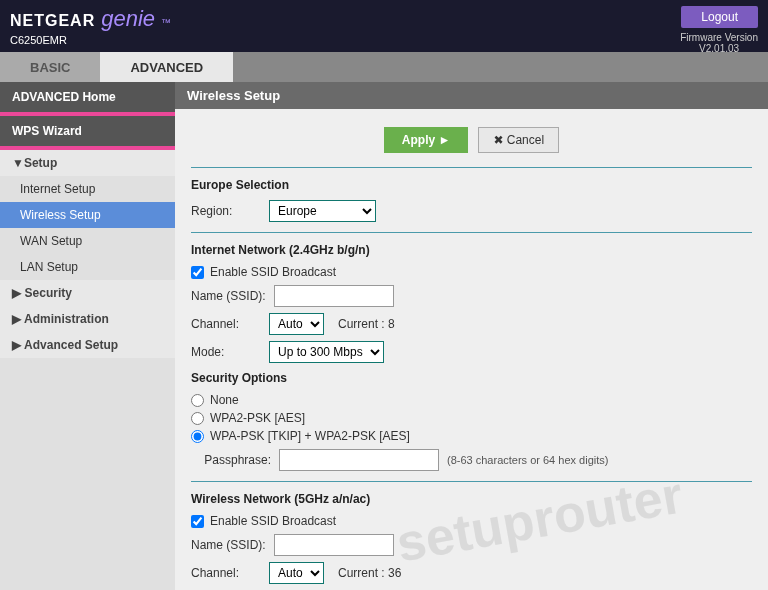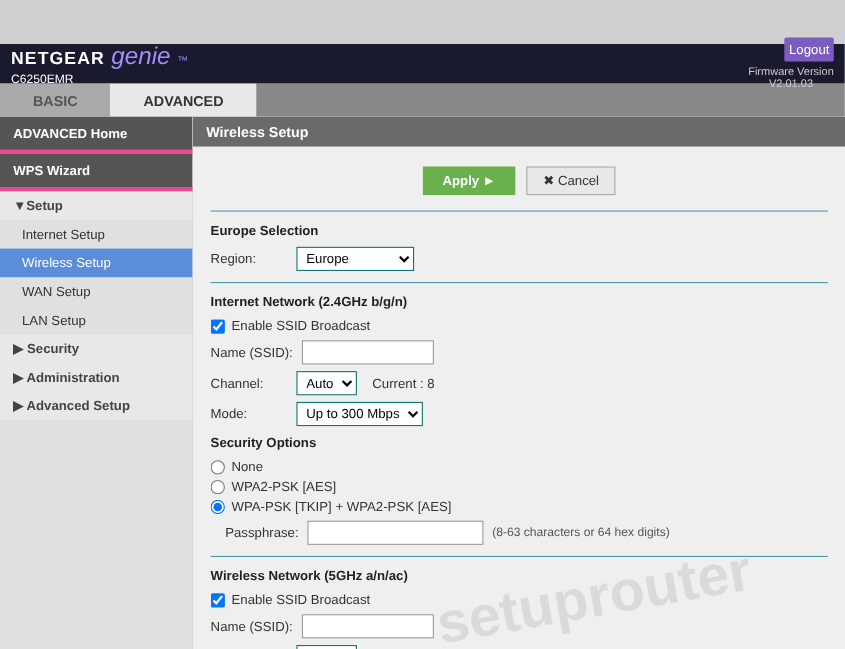--- a/index.html
+++ b/index.html
@@ -2,25 +2,24 @@
 <html><head>
   <meta charset="utf-8">
   <style>
     * { box-sizing: border-box; margin: 0; padding: 0; }
     body { font-family: Arial, sans-serif; font-size: 12px; background: #d0d0d0; }
 
     
     .header {
       background: #1a1a2e;
       display: flex;
-      align-items: center;
+      align-items: flex-start;
       justify-content: space-between;
       padding: 6px 10px;
-      height: 36px;
-      margin-top: 40px;
+      height: 52px;
     }
     .header-logo {
       display: flex;
       align-items: baseline;
       gap: 6px;
     }
     .logo-netgear {
       color: white;
       font-size: 16px;
       font-weight: 900;
@@ -32,21 +31,21 @@
       font-style: italic;
       font-weight: 300;
     }
     .logo-tm { color: #a78bfa; font-size: 10px; }
     .header-model { color: white; font-size: 11px; margin-top: 2px; }
     .header-right { text-align: right; }
     .logout-btn {
       background: #7c5cbf;
       color: white;
       border: none;
-      padding: 4px 4px;
+      padding: 4px 20px;
       cursor: pointer;
       font-size: 12px;
       border-radius: 2px;
       margin-bottom: 4px;
     }
     .firmware { color: #ccc; font-size: 10px; text-align: center; }
 
     
     .nav-tabs {
       display: flex;

